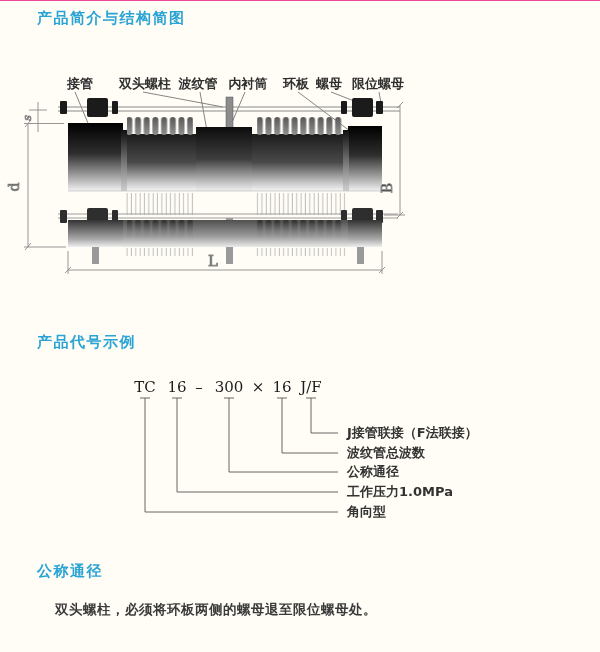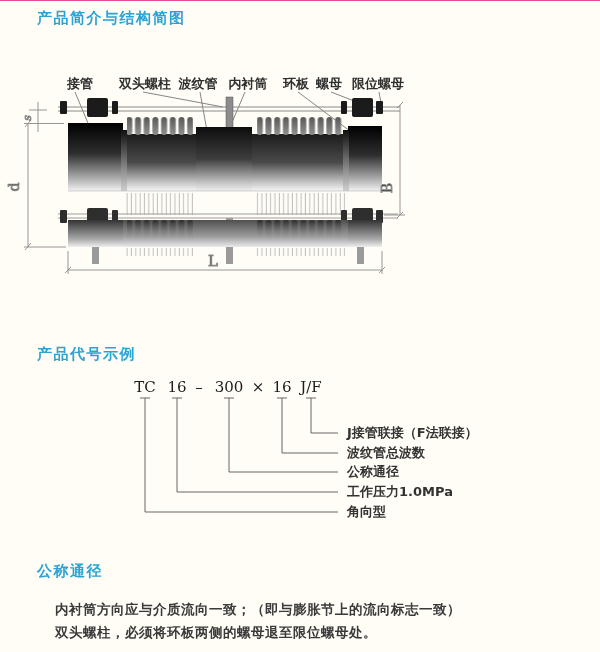--- a/index.html
+++ b/index.html
@@ -37,21 +37,21 @@
   .dimline{stroke:#8a8a8a;stroke-width:0.9;fill:none;}
   .rodline{stroke:#8a8a8a;stroke-width:1;fill:none;}
   .rodline2{stroke:#9d9d9d;stroke-width:1;fill:none;}
 </style>
 </head>
 <body>
 
 <div class="page">
 
   <h2 class="sec-title" style="top:8px">产品简介与结构简图</h2>
-  <h2 class="sec-title" style="top:344px">产品代号示例</h2>
+  <h2 class="sec-title" style="top:332px">产品代号示例</h2>
   <h2 class="sec-title" style="top:561px">公称通径</h2>
 
   <svg width="600" height="652" viewBox="0 0 600 652">
     <defs>
       <linearGradient id="gradCap" x1="0" y1="0" x2="0" y2="1">
         <stop offset="0" stop-color="#000000"></stop>
         <stop offset="0.45" stop-color="#2e2e2e"></stop>
         <stop offset="0.8" stop-color="#a8a8a8"></stop>
         <stop offset="1" stop-color="#f2f2f2"></stop>
       </linearGradient>
@@ -242,17 +242,16 @@
         <text class="callout-label" x="347" y="436">J接管联接（F法联接）</text>
         <text class="callout-label" x="347" y="456">波纹管总波数</text>
         <text class="callout-label" x="347" y="475">公称通径</text>
         <text class="callout-label" x="347" y="495">工作压力1.0MPa</text>
         <text class="callout-label" x="347" y="515">角向型</text>
       </g>
     </g>
   </svg>
 
   <div class="para">
-    <div>内衬筒方向应与介质流向一致；（即与膨胀节上的流向标志一致）</div>
     <div>双头螺柱，必须将环板两侧的螺母退至限位螺母处。</div>
   </div>
 
 </div>
 
 </body></html>

